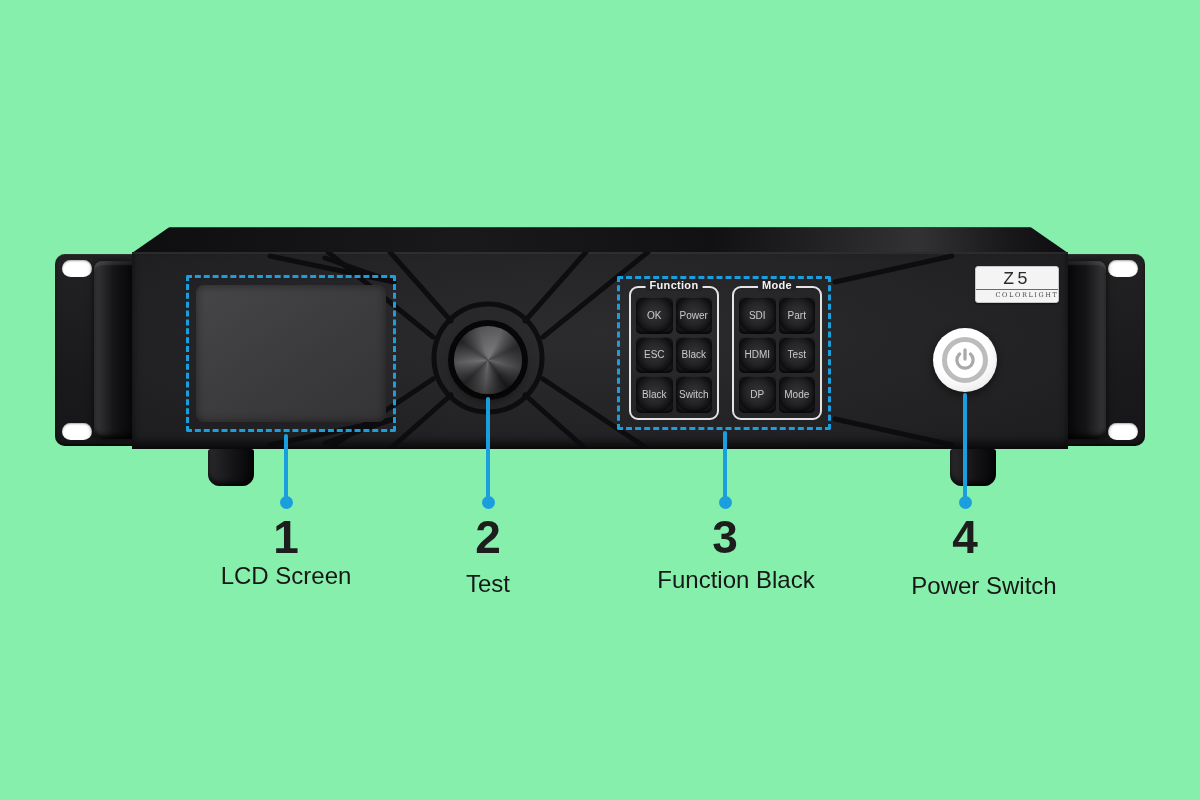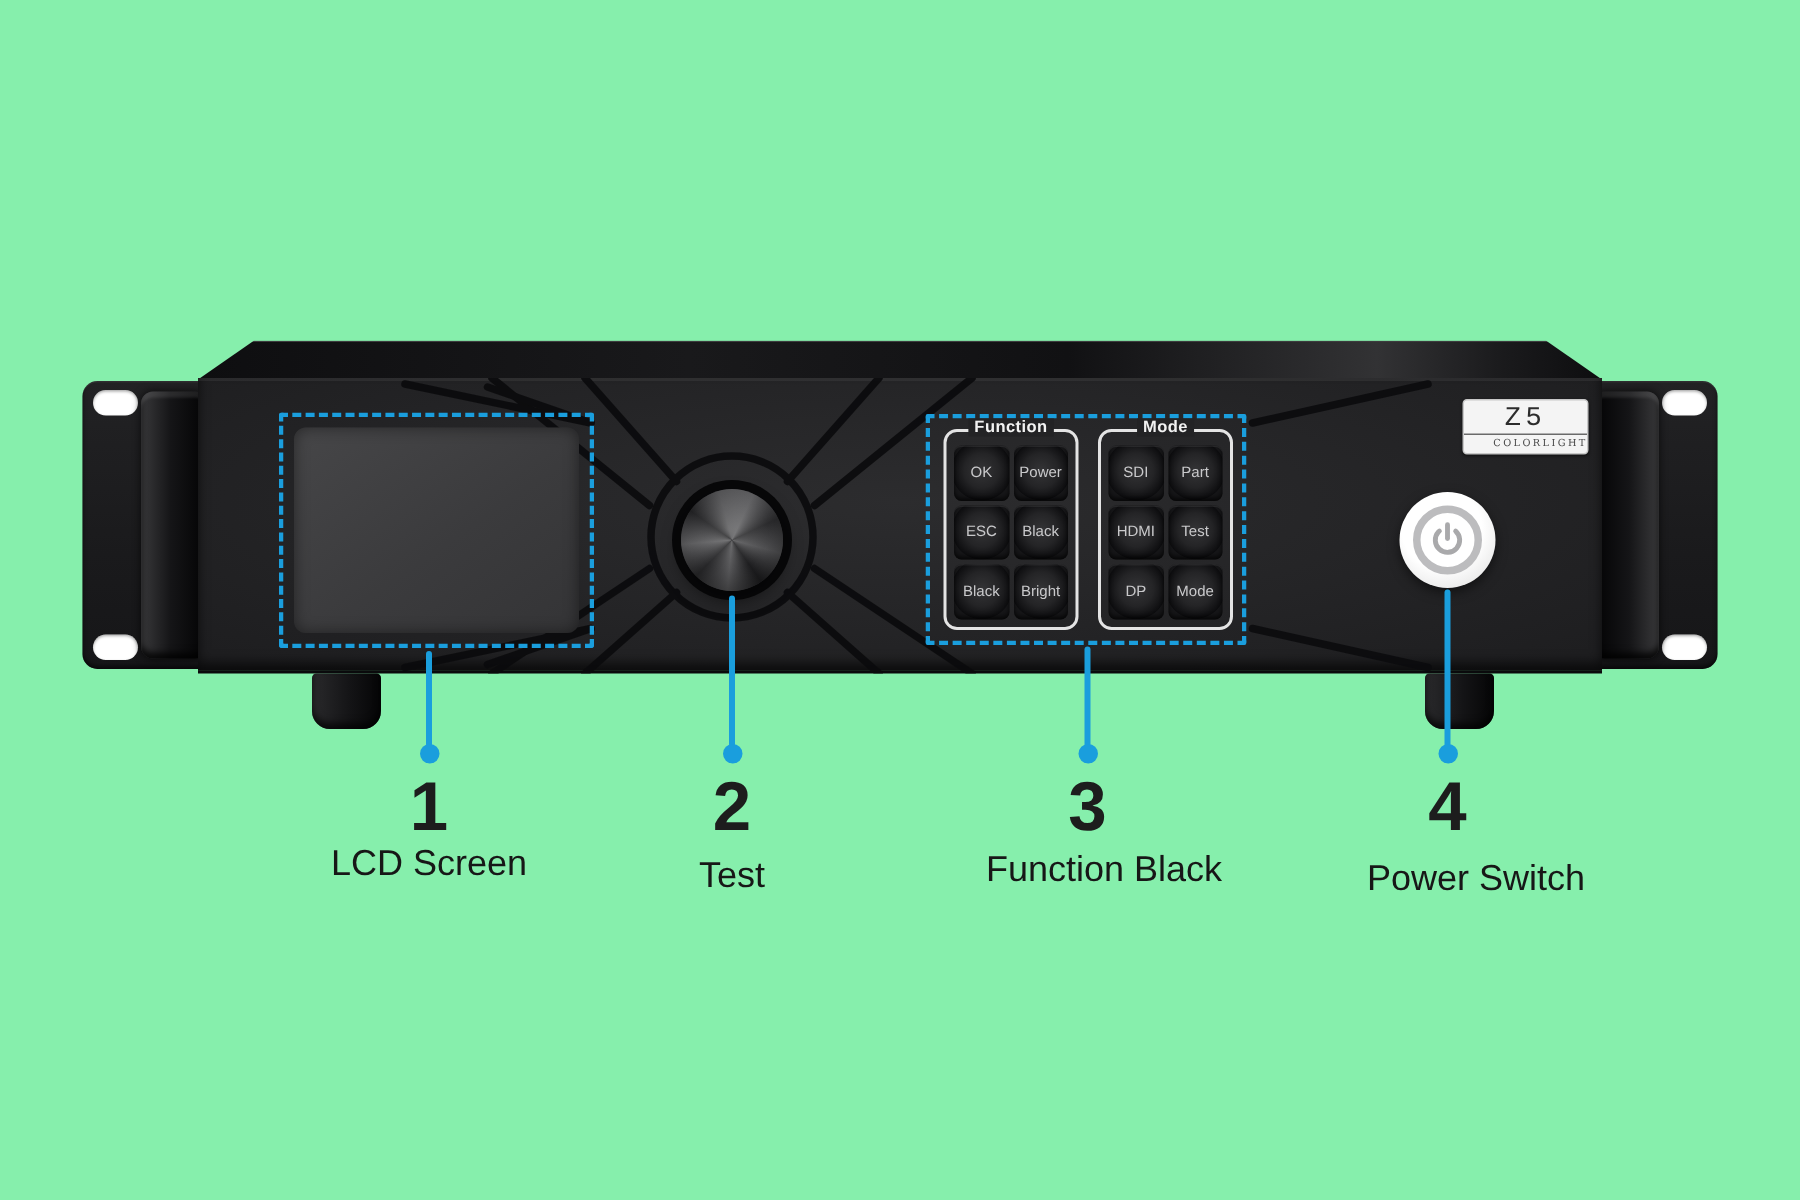--- a/index.html
+++ b/index.html
@@ -163,21 +163,21 @@
 
     <div class="keypad-box">
       <div class="key-group function">
         <div class="group-legend">Function</div>
         <div class="keys">
           <div class="key">OK</div>
           <div class="key">Power</div>
           <div class="key">ESC</div>
           <div class="key">Black</div>
           <div class="key">Black</div>
-          <div class="key">Bright</div>
+          <div class="key">Switch</div>
         </div>
       </div>
       <div class="key-group mode">
         <div class="group-legend">Mode</div>
         <div class="keys">
           <div class="key">SDI</div>
           <div class="key">Part</div>
           <div class="key">HDMI</div>
           <div class="key">Test</div>
           <div class="key">DP</div>

